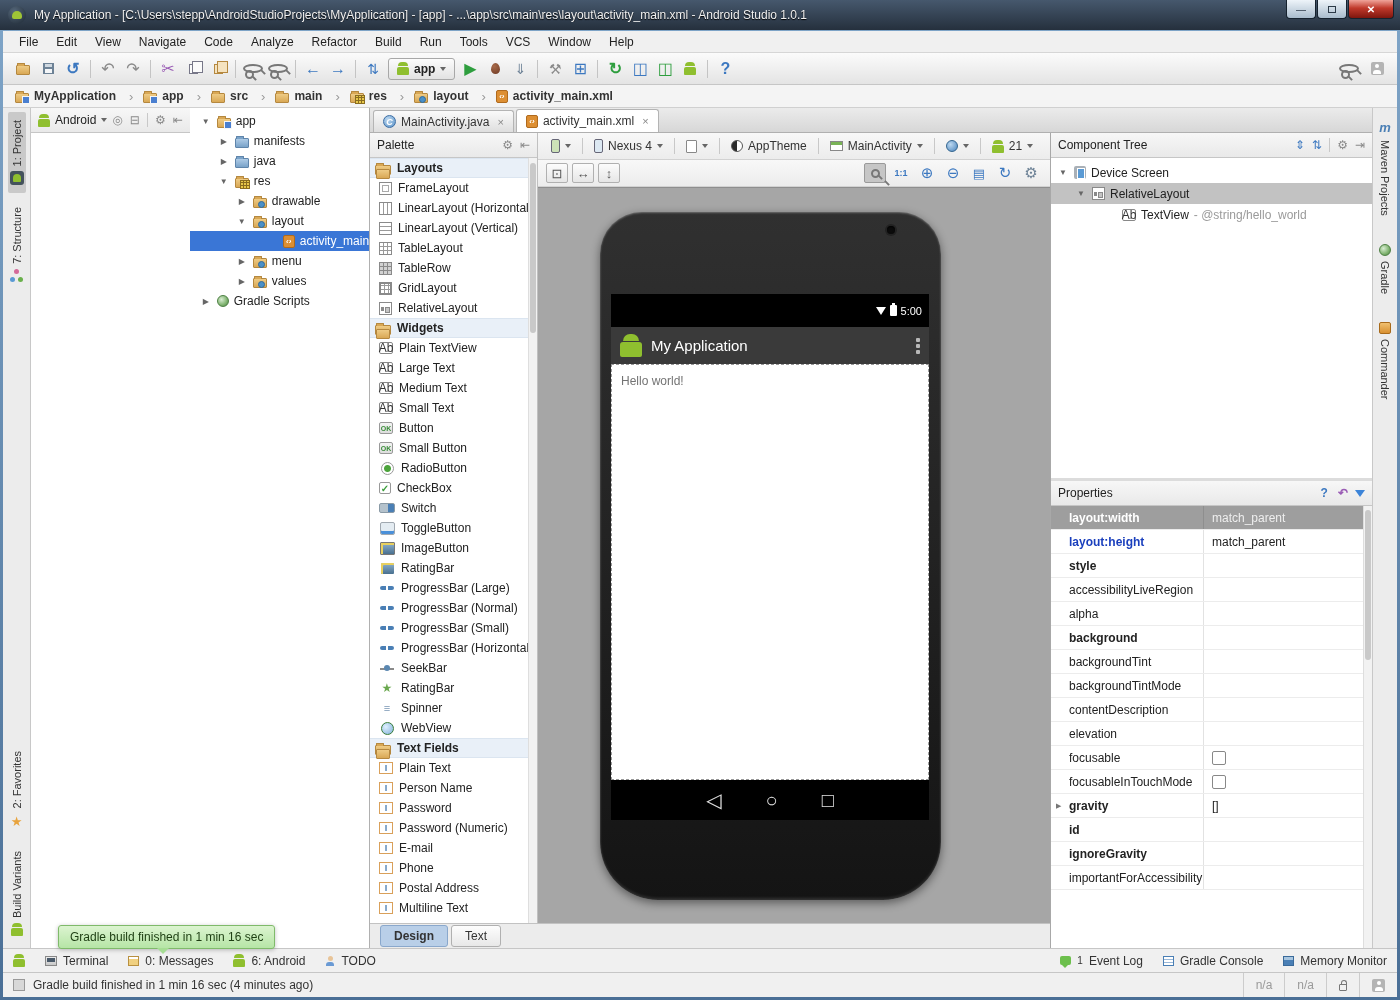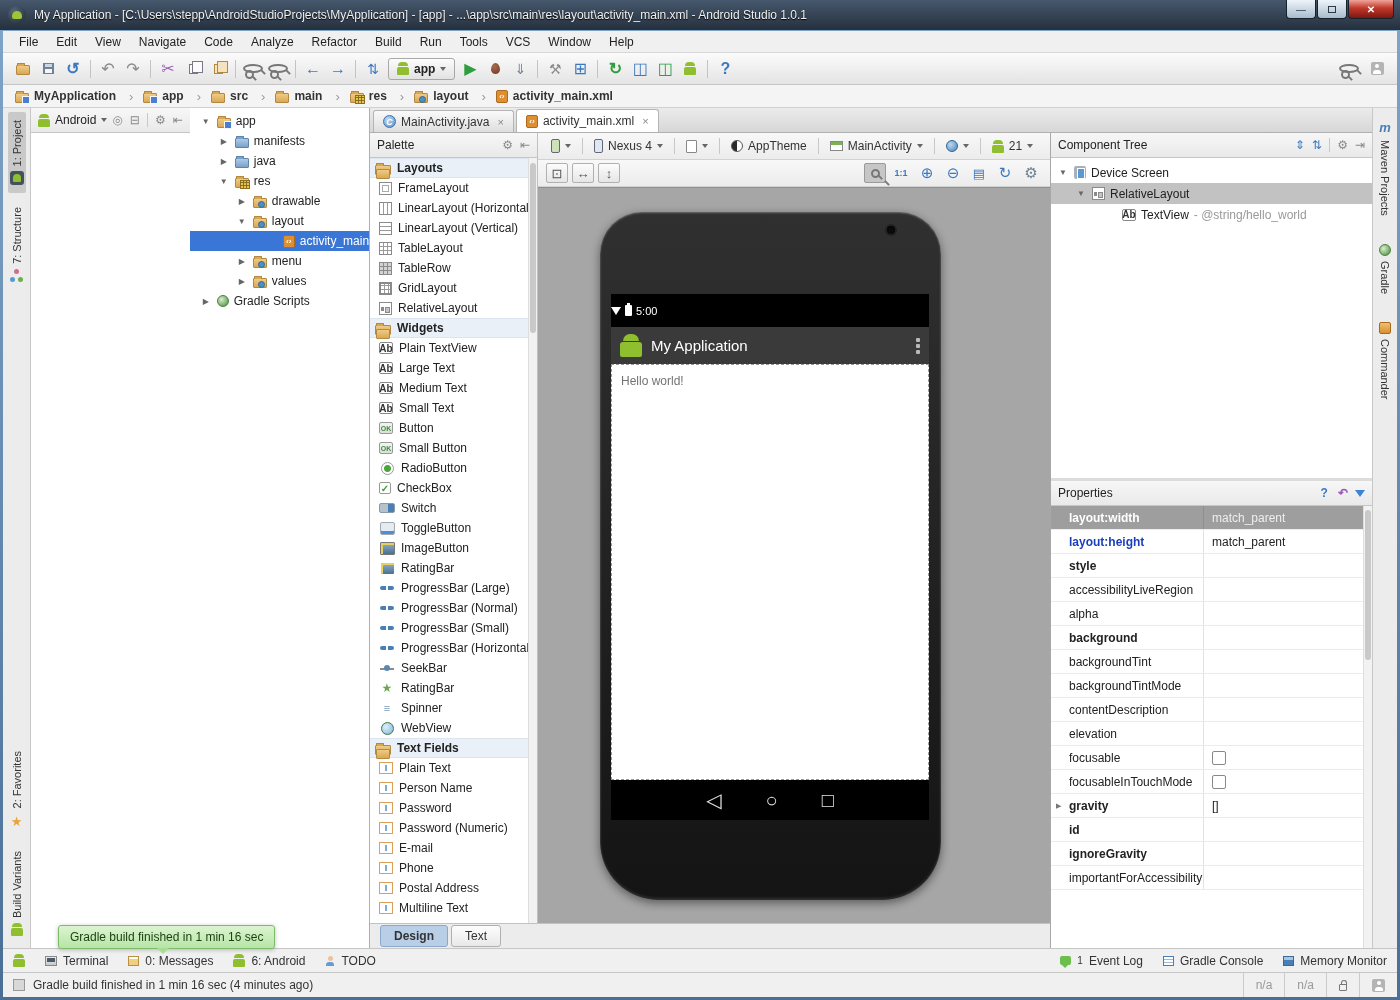--- a/index.html
+++ b/index.html
@@ -121,21 +121,21 @@
 .lay.frame::after{content:"";position:absolute;inset:2px;border:1px solid #aaa}
 .lay.linh{background:linear-gradient(90deg,#fff 0 3px,#9a9a9a 3px 4px,#fff 4px 7px,#9a9a9a 7px 8px,#fff 8px)}
 .lay.linv{background:linear-gradient(0deg,#fff 0 3px,#9a9a9a 3px 4px,#fff 4px 7px,#9a9a9a 7px 8px,#fff 8px)}
 .lay.tbl,.lay.grid{background-image:repeating-linear-gradient(90deg,transparent 0 3px,#9a9a9a 3px 4px),repeating-linear-gradient(0deg,transparent 0 3px,#9a9a9a 3px 4px)}
 .lay.grid{border-width:2px}
 .lay.tblr{background-color:#d2d2d2;background-image:repeating-linear-gradient(90deg,transparent 0 3px,#8a8a8a 3px 4px),repeating-linear-gradient(0deg,transparent 0 3px,#8a8a8a 3px 4px)}
 .lay.rel::before{content:"";position:absolute;left:1px;top:4px;width:3px;height:4px;background:#8a8a8a}
 .lay.rel::after{content:"";position:absolute;right:1px;top:4px;width:3px;height:4px;background:#c4c4c4;border:1px solid #8a8a8a}
 .abx i,.abx{font-size:0}
 .pi.abx,.ct-abx{width:14px;height:12px;border:1px solid #888;background:#fff;display:inline-flex;align-items:center;justify-content:center;border-radius:2px}
-.pi.abx i,.ct-abx i{font-size:10px;color:#333;font-weight:bold;font-style:normal}
+.pi.abx i,.ct-abx i{font-size:12px;color:#333;font-weight:normal;font-style:normal}
 .pi.okx{width:14px;height:12px;border:1px solid #999;background:linear-gradient(#f4f4f4,#ddd);display:inline-flex;align-items:center;justify-content:center;border-radius:2px}
 .pi.okx i{font-size:7px;color:#3a8d3a;font-weight:bold;font-style:normal}
 .pi.radio::after{content:"";width:11px;height:11px;border-radius:50%;border:1px solid #999;background:radial-gradient(circle,#4ca43c 0 3px,#fff 4px)}
 .pi.chkx{width:12px;height:12px;border:1px solid #999;background:#fff;display:inline-flex;align-items:center;justify-content:center;border-radius:2px}
 .pi.chkx i{font-size:10px;color:#3a9d3a;font-weight:bold;font-style:normal}
 .pi.sw::after{content:"";width:14px;height:8px;border-radius:2px;background:linear-gradient(90deg,#b4c2cc 0 55%,#4a7fb5 55%);border:1px solid #8a9aa6}
 .pi.tgl::after{content:"";width:13px;height:11px;background:#e4ecf2;border:1px solid #a0a8b0;border-radius:2px;box-shadow:inset 0 -3px 0 #4a90d9}
 .pi.imgb::after,.pi.imgv::after{content:"";width:13px;height:11px;background:linear-gradient(#8fb2cf,#49708f);border-radius:1px;box-shadow:inset 2px 2px 0 #e8d060}
 .pi.imgb::after{border:1px solid #777}
 .pi.pbar::after{content:"";width:14px;height:4px;border-radius:2px;background:linear-gradient(90deg,#4a7fb5 0 6px,#fff 6px 8px,#4a7fb5 8px)}
@@ -166,21 +166,21 @@
 .zbtn.slate{color:#6d8296}
 .dtb2-right{margin-left:auto;display:flex;align-items:center;gap:4px}
 .canvas{flex:1;background:#a6a6a6;position:relative;border-top:1px solid #8e8e8e;overflow:hidden}
 .dtabs{height:25px;background:#ececec;border-top:1px solid #c2c2c2;display:flex;align-items:center;padding-left:10px;gap:3px;flex:none}
 .dtab{padding:3px 13px;border:1px solid #b0b0b0;border-radius:3px;background:linear-gradient(#fdfdfd,#e8e8e8);color:#333}
 .dtab.active{background:#b9cfe8;border-color:#8aa8cc;font-weight:bold}
 
 .phone{position:absolute;left:62px;top:24px;width:341px;height:688px;background:linear-gradient(#303030,#141414);border-radius:42px 42px 58px 58px;box-shadow:inset 0 1px 2px rgba(255,255,255,.3),inset 0 -2px 3px rgba(255,255,255,.12),0 3px 10px rgba(0,0,0,.45)}
 .phone::before{content:"";position:absolute;left:287px;top:14px;width:8px;height:8px;border-radius:50%;background:#0b0b0b;box-shadow:inset 0 1px 2px #000,0 0 0 2px #222}
 .screen{position:absolute;left:11px;top:82px;width:318px;height:526px;background:#000;display:flex;flex-direction:column}
-.psb{height:34px;background:#000;color:#fff;display:flex;align-items:center;gap:4px;padding-right:7px;font-size:11px}
+.psb{height:34px;background:#000;color:#fff;display:flex;justify-content:flex-end;align-items:center;gap:4px;padding-right:7px;font-size:11px}
 .wifi{width:0;height:0;border-left:5px solid transparent;border-right:5px solid transparent;border-top:8px solid #fff}
 .batt{width:7px;height:11px;background:#fff;border-radius:1px;position:relative}
 .batt::before{content:"";position:absolute;top:-2px;left:2px;width:3px;height:2px;background:#fff}
 .abar{height:38px;background:#3a3a3a;display:flex;align-items:center;gap:9px;padding:0 9px;color:#fff;font-size:15px}
 .launch{width:22px;height:15px;background:#8fbf2f;border-radius:3px 3px 2px 2px;position:relative;margin-top:7px;flex:none}
 .launch::before{content:"";position:absolute;top:-8px;left:3px;width:16px;height:7px;background:#8fbf2f;border-radius:8px 8px 0 0}
 .ovf{margin-left:auto;display:flex;flex-direction:column;gap:2px}
 .ovf i{width:4px;height:4px;background:#b8b8b8;border-radius:1px}
 .pcontent{height:427px;background:#fff;border:1px dashed #979797;padding:9px 9px;font-size:12px;color:#737373}
 .nbar{height:41px;background:#000;display:flex;align-items:center;justify-content:center;gap:44px;color:#e4e4e4;font-size:20px}

